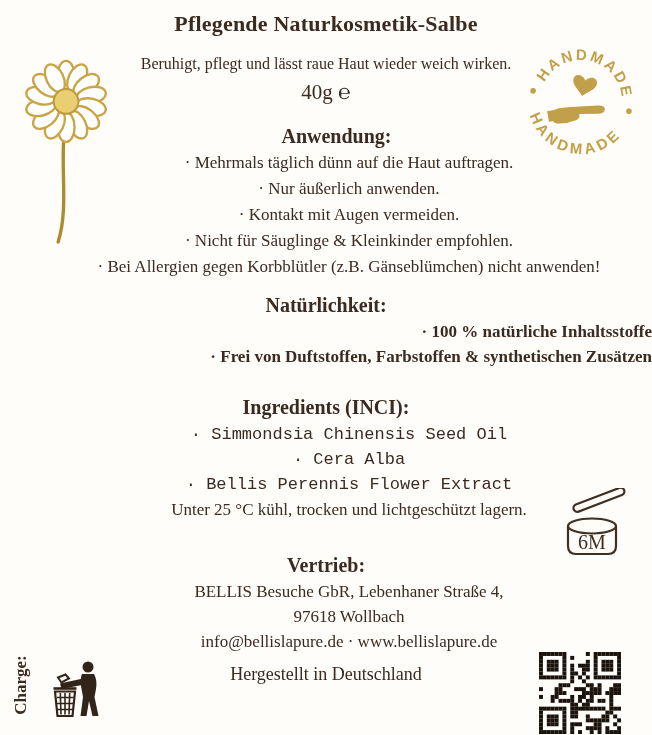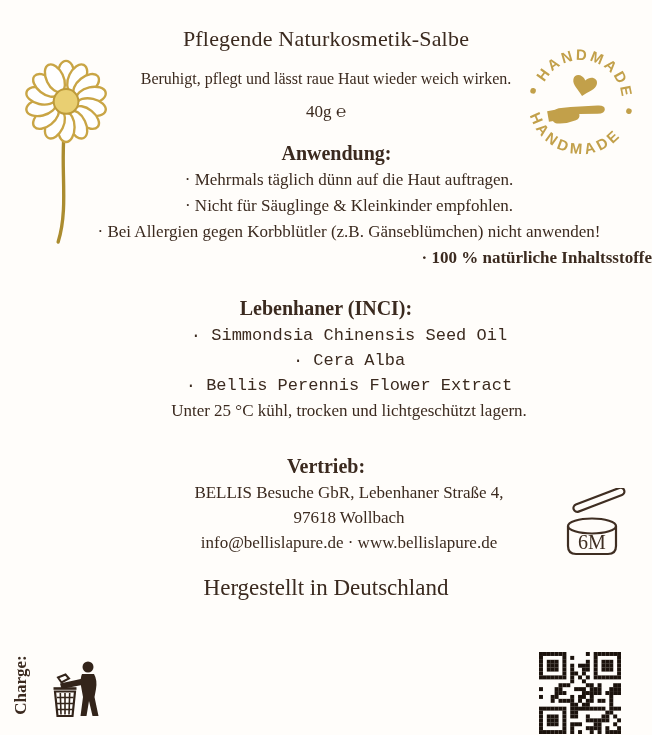--- a/index.html
+++ b/index.html
@@ -3,34 +3,34 @@
 <meta charset="utf-8">
 <style>
   * { margin:0; padding:0; box-sizing:border-box; }
   html,body { background:#ffffff; }
   .label {
     position:relative; width:652px; height:735px;
     background:var(--paper,#fffdfa); color:var(--ink,#3b2a1f);
     font-family:"Liberation Serif","DejaVu Serif",serif;
     text-align:center; overflow:hidden; margin:0 auto;
   }
-  .title { padding-top:26px; font-size:22px; font-weight:normal; letter-spacing:.2px; }
+  .title { padding-top:11px; font-size:22px; font-weight:bold; letter-spacing:.2px; }
   .subtitle { margin-top:18px; font-size:16px; }
-  .weight { margin-top:14px; font-size:17px; }
+  .weight { margin-top:7px; font-size:21px; }
   .sec-h { font-size:20px; font-weight:bold; }
   .line { font-size:17px; line-height:26px;padding-left:46px; }
   .sec-anwendung .sec-h { margin-top:20px; margin-bottom:2px;margin-left:21px; }
   .sec-natuerlichkeit .sec-h { margin-top:14px; margin-bottom:2px; }
   .sec-natuerlichkeit .line { font-weight:bold; line-height:25px;text-align:right; }
   .sec-ingredients .sec-h { margin-top:27px; margin-bottom:3px; }
   .sec-ingredients .line { line-height:25px;font-family:Liberation Mono, monospace; }
   .sec-aufbewahrung .sec-h { margin-top:23px; margin-bottom:2px; }
   .sec-vertrieb .sec-h { margin-top:31px; margin-bottom:2px;text-align:center; }
   .sec-vertrieb .line { line-height:25px; }
-  .made-in { margin-top:20px; font-size:23px; }
+  .made-in { margin-top:10px; font-size:18px; }
 
   .daisy { position:absolute; left:20px; top:46px; width:104px; height:200px; }
   .badge { position:absolute; left:524px; top:44px; width:114px; height:114px; }
   .pao   { position:absolute; left:556px; top:488px; width:76px; height:76px; }
   .tidyman { position:absolute; left:52px; top:660px; width:52px; height:58px; }
   .charge {
     position:absolute; left:-18px; top:672px; width:84px; height:26px;
     transform:rotate(-90deg); font-size:17px; font-weight:bold; text-align:center;
   }
   .qr-block { position:absolute; left:518px; top:652px; width:124px; text-align:center; }
@@ -114,30 +114,34 @@
     </g>
   </svg>
 
   <div class="title">Pflegende Naturkosmetik-Salbe</div>
   <div class="subtitle">Beruhigt, pflegt und lässt raue Haut wieder weich wirken.</div>
   <div class="weight">40g ℮</div>
 
   <div class="sec-anwendung">
     <div class="sec-h">Anwendung:</div>
     <div class="line">· Mehrmals täglich dünn auf die Haut auftragen.</div>
+    <div class="line">· Nur äußerlich anwenden.</div>
+    <div class="line">· Kontakt mit Augen vermeiden.</div>
     <div class="line">· Nicht für Säuglinge &amp; Kleinkinder empfohlen.</div>
     <div class="line">· Bei Allergien gegen Korbblütler (z.B. Gänseblümchen) nicht anwenden!</div>
   </div>
 
   <div class="sec-natuerlichkeit">
+    <div class="sec-h">Natürlichkeit:</div>
     <div class="line">· 100 % natürliche Inhaltsstoffe</div>
+    <div class="line">· Frei von Duftstoffen, Farbstoffen &amp; synthetischen Zusätzen</div>
   </div>
 
   <div class="sec-ingredients">
-    <div class="sec-h">Lebenhaner (INCI):</div>
+    <div class="sec-h">Ingredients (INCI):</div>
     <div class="line">· Simmondsia Chinensis Seed Oil</div>
     <div class="line">· Cera Alba</div>
     <div class="line">· Bellis Perennis Flower Extract</div>
   </div>
 
   <div class="sec-aufbewahrung">
     <div class="line">Unter 25 °C kühl, trocken und lichtgeschützt lagern.</div>
   </div>
 
   <svg class="pao" viewBox="0 0 76 76" aria-hidden="true">

